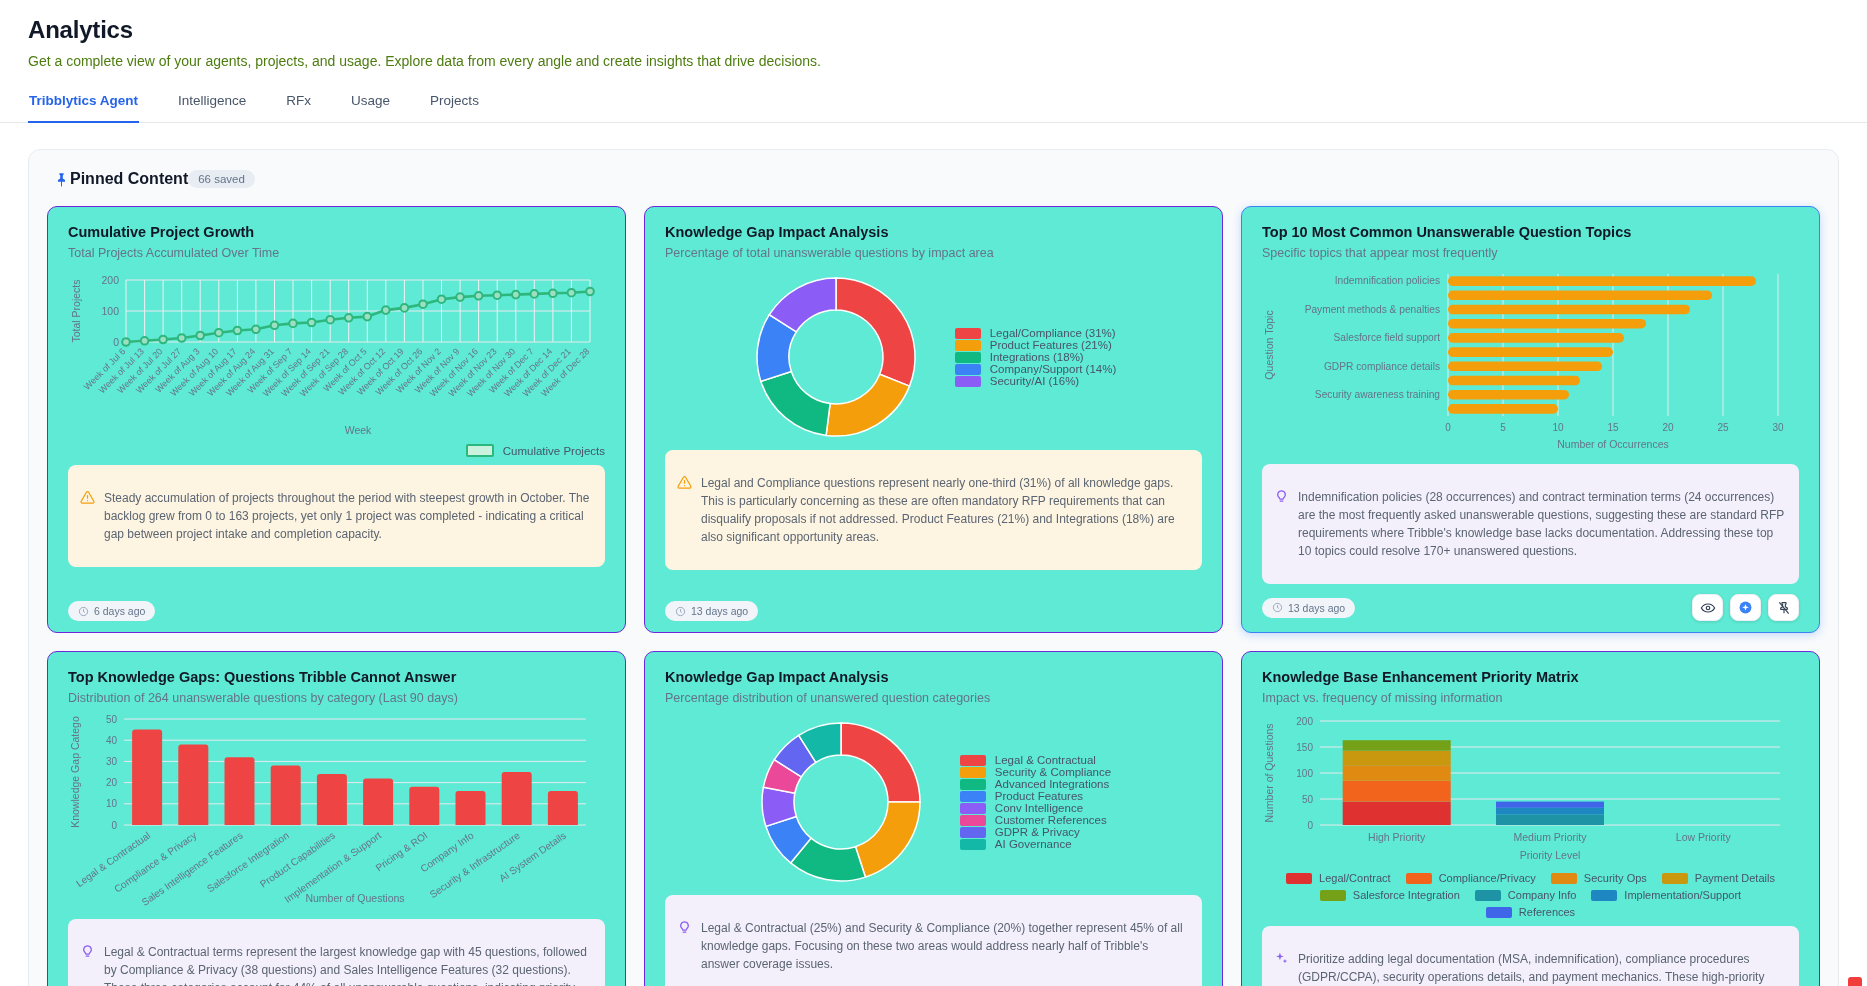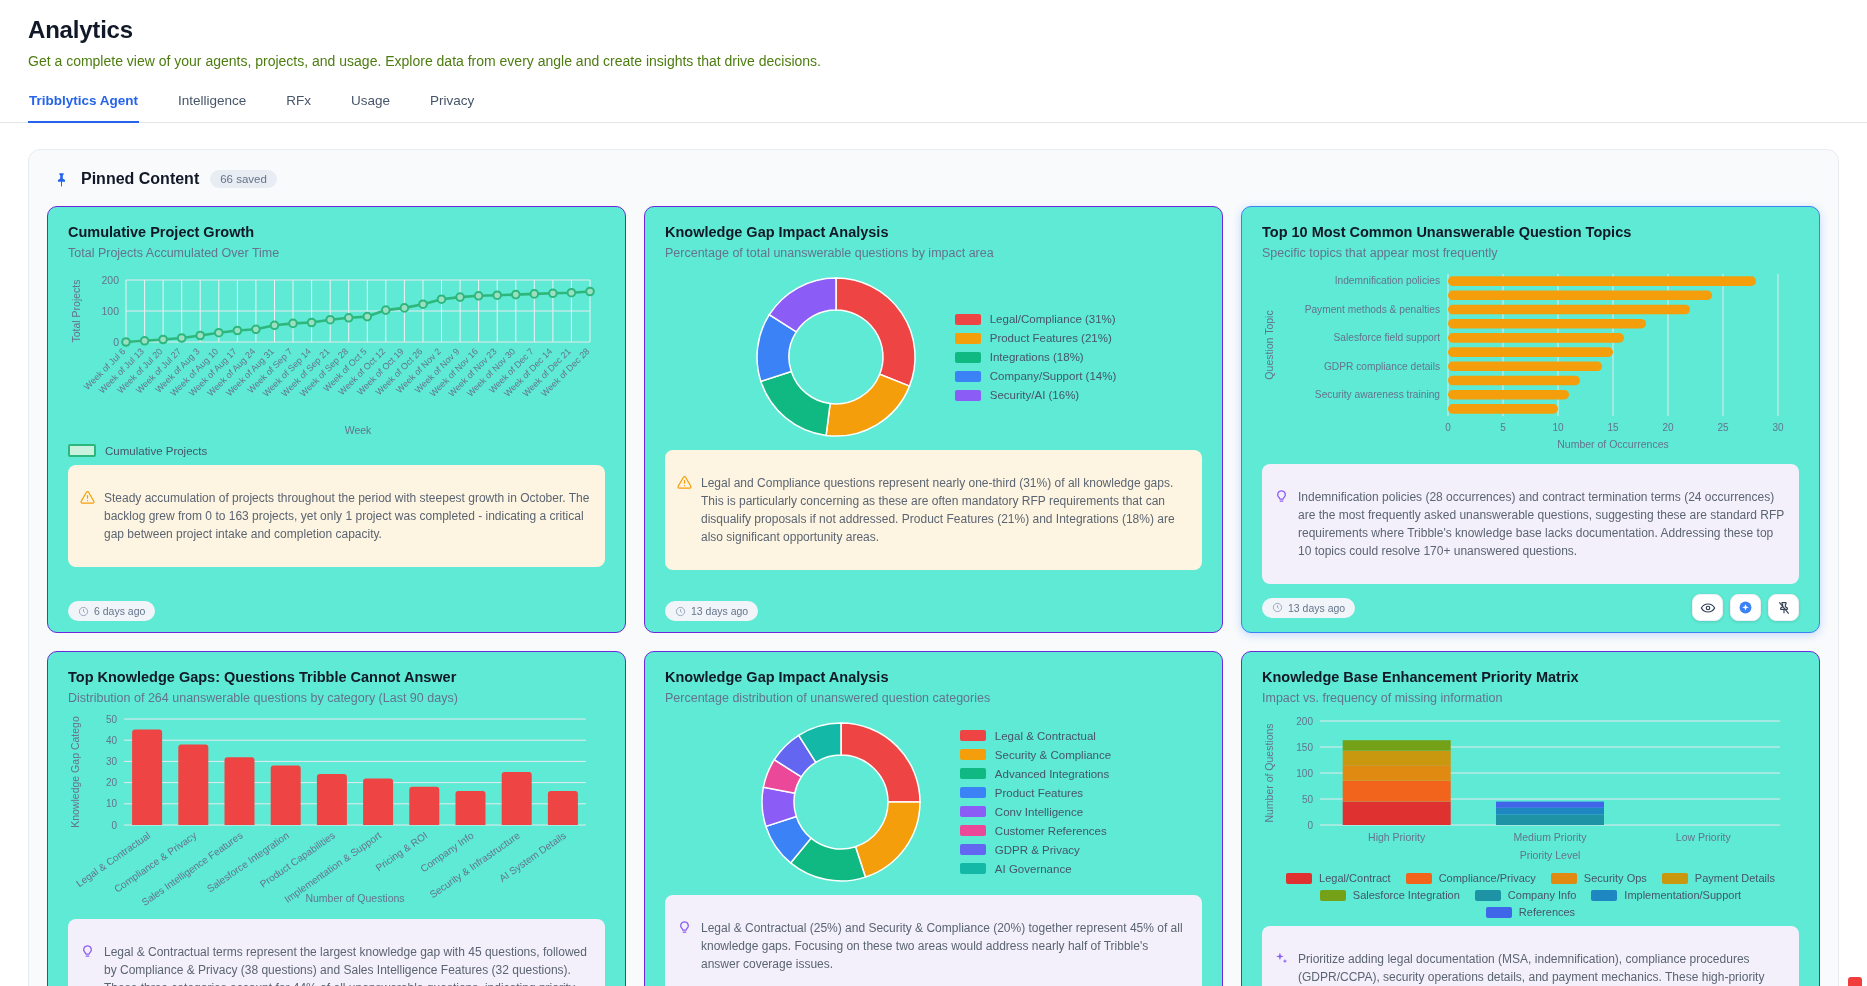--- a/index.html
+++ b/index.html
@@ -15,37 +15,37 @@
   .page-header { padding:16px 28px 0; }
   .page-title { font-size:24px; font-weight:700; color:#111827; letter-spacing:-0.2px; margin:0; }
   .page-subtitle { font-size:14px; color:#4d7c0f; margin-top:9px; }
 
   .tabs { display:flex; gap:38px; padding:0 28px; margin-top:20px; border-bottom:1px solid #e5e7eb; }
   .tab { font-size:13.5px; color:#475569; padding:4px 1px 13px; cursor:pointer; }
   .tab.active { color:#2563eb; font-weight:700; border-bottom:2.5px solid #2563eb; margin-bottom:-1px; }
 
   
   .pinned { margin:26px 28px 0; background:#f8fafc; border:1px solid #e8ecf1; border-radius:12px; padding:20px 18px 12px; }
-  .pinned-header { display:flex; align-items:center; gap:11px; margin-bottom:18px; padding-left:6px; }
+  .pinned-header { display:flex; align-items:center; margin-bottom:18px; padding-left:6px; }
   .pinned-title { font-size:16px; font-weight:700; color:#111827; }
   .saved-badge { background:#e8edf3; color:#64748b; font-size:11.5px; font-weight:500; padding:3px 10px; border-radius:999px; }
 
   .grid { display:grid; grid-template-columns:repeat(3,1fr); gap:18px; }
   .card { background:#5eead4; border:1px solid #6d28d9; border-radius:10px; padding:17px 20px 11px; display:flex; flex-direction:column; min-height:352px; }
   .card.selected { border-color:#3b82f6; box-shadow:0 2px 8px rgba(59,130,246,.28);justify-content:center; }
   .card-title { font-size:14.5px; font-weight:700; color:#111827; }
   .card-subtitle { font-size:12.5px; color:#64748b; margin-top:6px; }
   .chart { margin-top:8px; }
 
   .donut-wrap { display:flex; align-items:center; justify-content:center; gap:34px; padding-top:4px; }
-  .d-legend { display:flex; flex-direction:column; gap:7px; }
+  .d-legend { display:flex; flex-direction:column; }
   .d-item { display:flex; align-items:center; gap:9px; font-size:11.5px; color:#475569; white-space:nowrap; }
   .d-swatch { width:26px; height:11px; border-radius:2px; flex:0 0 auto; }
 
-  .lc-legend { display:flex; justify-content:flex-start; align-items:center; gap:9px; margin-top:2px; font-size:11.5px; color:#475569; }
+  .lc-legend { display:flex; justify-content:flex-end; align-items:center; gap:9px; margin-top:2px; font-size:11.5px; color:#475569; }
   .lc-swatch { width:28px; height:13px; border-radius:2px; }
 
   .s-legend { display:flex; flex-wrap:wrap; justify-content:center; column-gap:15px; row-gap:5px; margin-top:7px; font-size:11px; color:#475569; padding:0 6px; }
   .s-item { display:inline-flex; align-items:center; gap:7px; white-space:nowrap; }
   .s-swatch { width:26px; height:11px; border-radius:2px; }
 
   .insight { border-radius:8px; padding:24px 12px; font-size:12px; line-height:1.5; color:#5b6472; display:flex; gap:9px; margin-top:8px; }
   .insight.warning { background:#fdf5e1; }
   .insight.info { background:#f3f0fb; }
   .insight .i-icon { flex:0 0 auto; margin-top:1px; }
@@ -63,21 +63,21 @@
 <div class="page-header">
   <h1 class="page-title">Analytics</h1>
   <div class="page-subtitle">Get a complete view of your agents, projects, and usage. Explore data from every angle and create insights that drive decisions.</div>
 </div>
 
 <div class="tabs">
   <div class="tab active">Tribblytics Agent</div>
   <div class="tab">Intelligence</div>
   <div class="tab">RFx</div>
   <div class="tab">Usage</div>
-  <div class="tab">Privacy</div>
+  <div class="tab">Projects</div>
 </div>
 
 <div class="pinned">
   <div class="pinned-header">
     <span style="display:flex;">
       <svg width="17" height="17" viewBox="0 0 24 24">
           <path d="M9 3h6v2l-1.2 1.2v4.3l3.2 2.3V15h-4.3v6.2L12 22.4l-.7-1.2V15H7v-2.2l3.2-2.3V6.2L9 5z" fill="#2563eb"></path>
         </svg>
     </span>
     <span class="pinned-title">Pinned Content</span>

